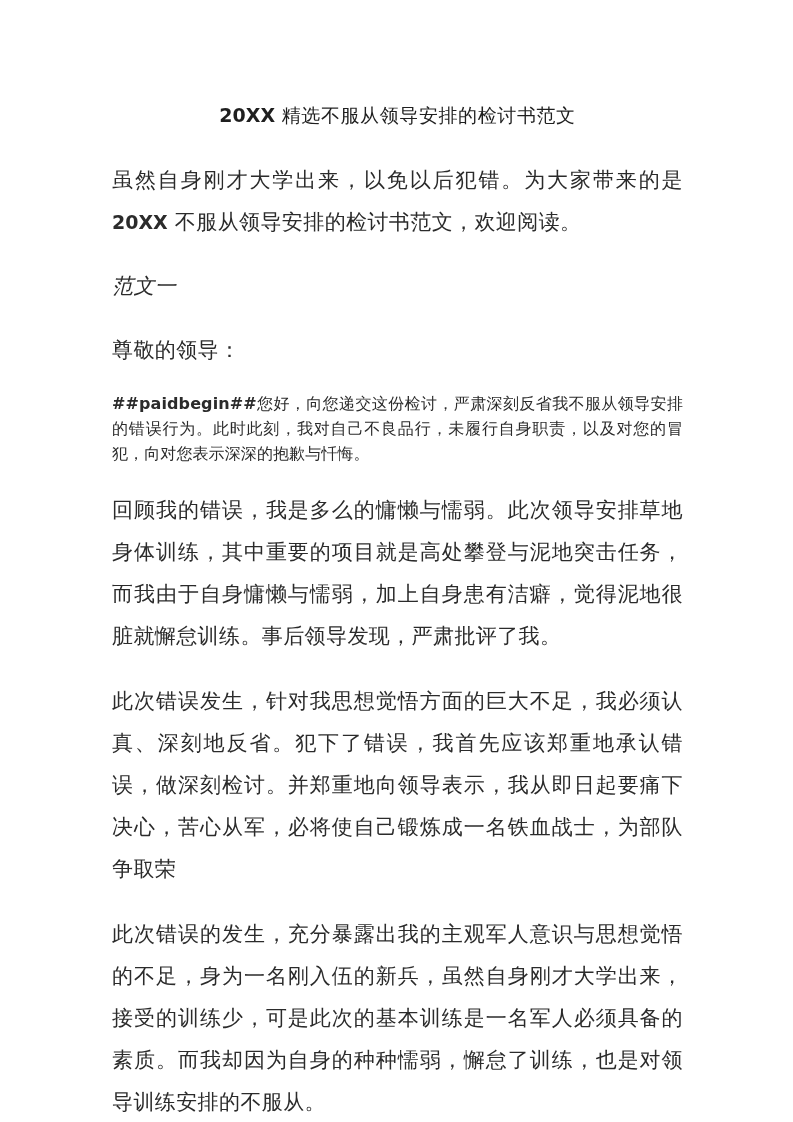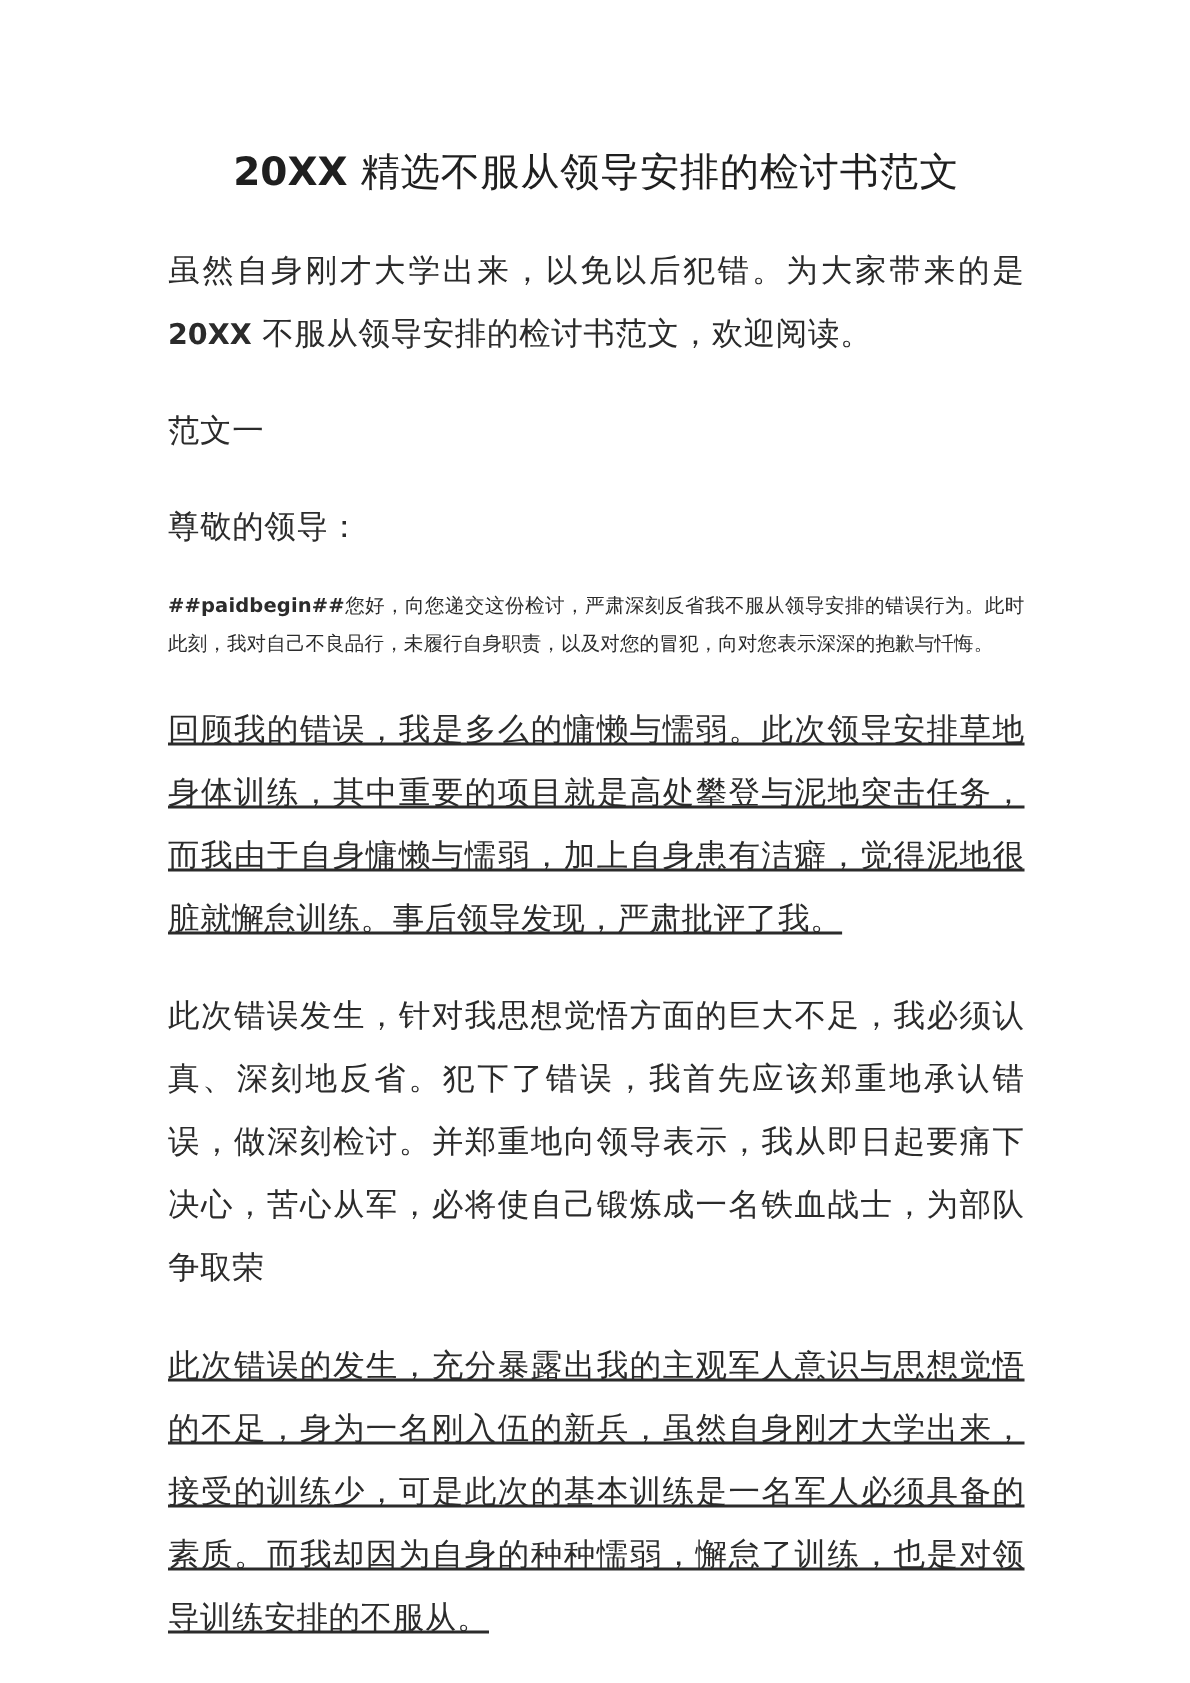--- a/index.html
+++ b/index.html
@@ -23,21 +23,21 @@
     height: 1122px;
     background: #ffffff;
     box-sizing: border-box;
     padding: 0 110px 0 112px;
   }
 
   .doc-title {
     margin: 0;
     padding: 0;
     text-align: center;
-    font-size: 26px;
+    font-size: 19px;
     font-weight: 400;
     line-height: 30px;
     letter-spacing: 0.6px;
     color: #1f1f1f;
     padding-top: 100px;
     font-family: "DejaVu Serif", "Liberation Serif", serif;
   }
   .doc-title .latin {
     font-family: "DejaVu Sans", "Liberation Sans", sans-serif;
     font-weight: 700;
@@ -55,40 +55,40 @@
     font-family: "DejaVu Serif", "Liberation Serif", serif;
   }
   .body-para .latin {
     font-family: "DejaVu Sans", "Liberation Sans", sans-serif;
     font-weight: 700;
     font-size: 19px;
     letter-spacing: 0px;
   }
 
   .p-intro     { margin-top: 29px; }
-  .p-label     { margin-top: 22px; }
+  .p-label     { margin-top: 22px; font-style: italic; }
   .p-salutation{ margin-top: 22px; }
 
   .small-para {
     margin: 0;
     margin-top: 20px;
-    font-size: 13px;
+    font-size: 16px;
     line-height: 25px;
     letter-spacing: 0.1px;
     text-align: justify;
     text-justify: inter-ideograph;
     color: #2b2b2b;
     font-family: "DejaVu Sans", "Liberation Sans", sans-serif;
   }
   .small-para .marker {
     font-weight: 700;
     font-family: "DejaVu Sans", "Liberation Sans", sans-serif;
   }
 
-  .p-body { margin-top: 23px; text-decoration: underline; }
+  .p-body { margin-top: 23px; }
 
   .p-last { margin-top: 23px; }
 </style>
 </head>
 <body>
 
 <div class="page">
 
   <h1 class="doc-title"><span class="latin">20XX</span> <span>精选不服从领导安排的检讨书范文</span></h1>
 

